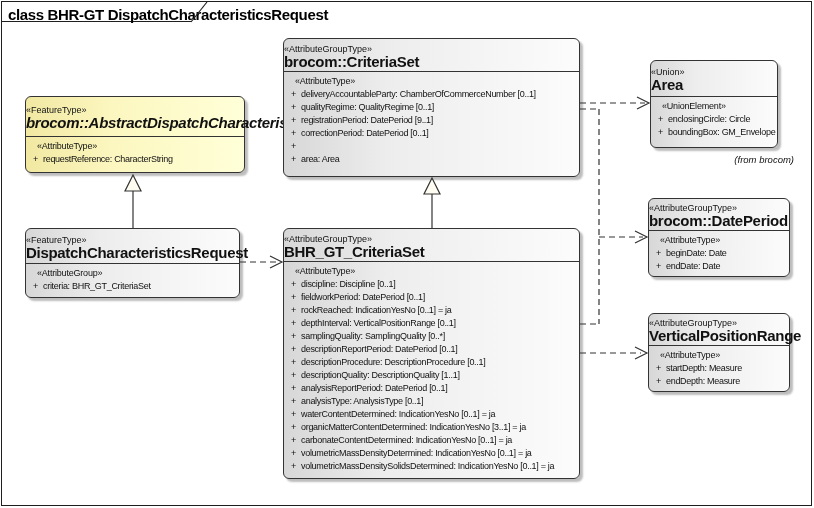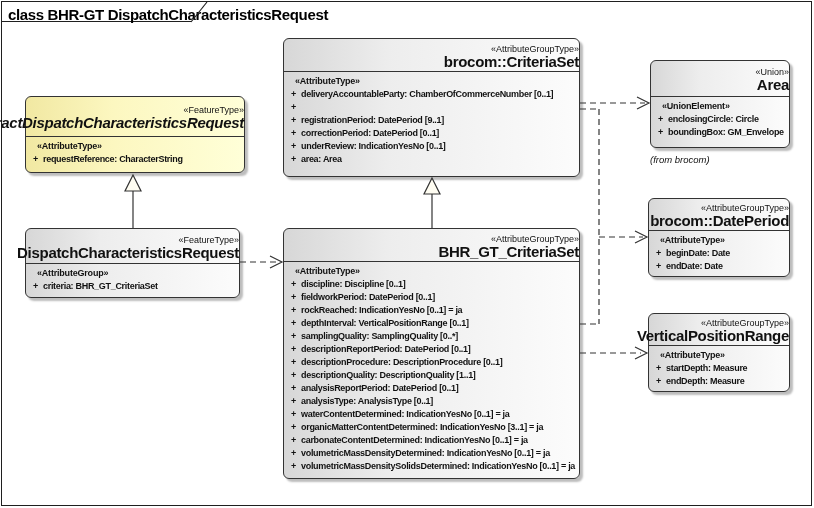--- a/index.html
+++ b/index.html
@@ -7,31 +7,31 @@
   .canvas { position:relative; width:814px; height:508px; background:#ffffff; overflow:hidden; }
   .frame { position:absolute; left:1px; top:1px; width:811px; height:505px; border:1px solid #1f1f1f; }
   .title-tab { position:absolute; left:2px; top:2px; width:189px; height:20px;
                border-bottom:1px solid #1f1f1f; background:#ffffff;
                font-size:15px; font-weight:bold; letter-spacing:-0.35px;
                padding:4px 0 0 6px; white-space:nowrap; color:#000; }
   .uml-box { position:absolute; border:1px solid #333333; border-radius:6px;
              background:linear-gradient(90deg,#d7d7d7 0%,#ededed 35%,#fcfcfc 100%);
              box-shadow:3px 3px 2px #bdbdbd; color:#111; }
   .uml-box.yellow { background:linear-gradient(90deg,#f1e8a2 0%,#fcf7c0 40%,#ffffd8 100%); }
-  .hdr { display:flex; flex-direction:column; justify-content:center; align-items:flex-end;
+  .hdr { display:flex; flex-direction:column; justify-content:center; align-items:flex-start;
          border-bottom:1px solid #333333; }
   .stype { font-size:9px; line-height:12px; }
   .cname { font-size:15px; font-weight:bold; line-height:13px; letter-spacing:-0.3px; white-space:nowrap; }
   .cname.it { font-style:italic; }
-  .body { padding-top:3px;font-weight:bold; }
+  .body { padding-top:3px; }
   .sec-stype { padding-left:11px; font-size:9px; line-height:13px; letter-spacing:-0.2px; }
   .attr { display:flex; font-size:9px; line-height:13px; letter-spacing:-0.3px; }
   .vis { width:17px; padding-left:7px; flex:0 0 17px; }
   .atext { white-space:nowrap; }
-  .from-note { position:absolute; font-size:9.5px; font-style:italic; text-align:left; color:#111; }
+  .from-note { position:absolute; font-size:9.5px; font-style:italic; text-align:right; color:#111; }
   svg.overlay { position:absolute; left:0; top:0; pointer-events:none; }
 </style>
 </head>
 <body>
 
 <div class="canvas">
   <div class="frame"></div>
   <div class="title-tab">
     <span>class BHR-GT DispatchCharacteristicsRequest</span>
   </div>
@@ -56,41 +56,41 @@
       <div class="cname">brocom::CriteriaSet</div>
     </div>
     <div class="body">
       <div class="sec-stype">«AttributeType»</div>
       <div class="attr">
           <span class="vis">+</span>
           <span class="atext">deliveryAccountableParty: ChamberOfCommerceNumber [0..1]</span>
         </div>
       <div class="attr">
           <span class="vis">+</span>
+          <span class="atext">qualityRegime: QualityRegime [0..1]</span>
         </div>
       <div class="attr">
           <span class="vis">+</span>
           <span class="atext">registrationPeriod: DatePeriod [9..1]</span>
         </div>
       <div class="attr">
           <span class="vis">+</span>
           <span class="atext">correctionPeriod: DatePeriod [0..1]</span>
         </div>
       <div class="attr">
           <span class="vis">+</span>
-          <span class="atext">underReview: IndicationYesNo [0..1]</span>
         </div>
       <div class="attr">
           <span class="vis">+</span>
           <span class="atext">area: Area</span>
         </div>
     </div>
   </div>
 
-  <div class="uml-box" style="left:650px;top:60px;width:140px;height:88px">
+  <div class="uml-box" style="left:650px;top:60px;width:128px;height:88px">
     <div class="hdr" style="height:36px">
       <div class="stype">«Union»</div>
       <div class="cname">Area</div>
     </div>
     <div class="body">
       <div class="sec-stype">«UnionElement»</div>
       <div class="attr">
           <span class="vis">+</span>
           <span class="atext">enclosingCircle: Circle</span>
         </div>

